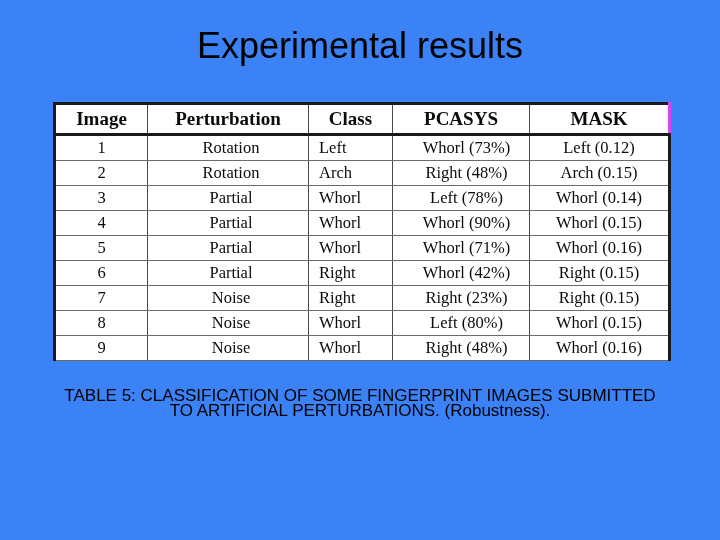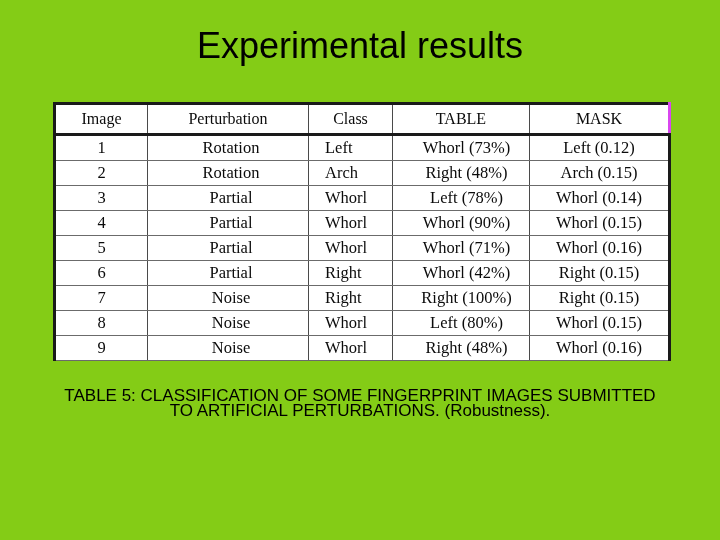--- a/index.html
+++ b/index.html
@@ -14,21 +14,21 @@
     overflow: hidden;
     position: relative;
   }
 
   #slide {
     position: absolute;
     left: 0;
     top: 0;
     width: 720px;
     height: 540px;
-    background: #84cc16;
+    background: #3b82f6;
   }
 
   #slide-title {
     position: absolute;
     left: 0;
     top: 24px;
     width: 720px;
     text-align: center;
     font-family: "Liberation Sans", sans-serif;
     font-size: 36px;
@@ -70,38 +70,38 @@
     height: 24px;
     padding: 0 6px;
     font-size: 16.5px;
     line-height: 24px;
     vertical-align: middle;
     overflow: hidden;
     white-space: nowrap;
   }
 
   table.results thead th {
-    font-weight: 400;
+    font-weight: 700;
     text-align: center;
     height: 28px;
     line-height: 28px;
-    font-size: 16px;
+    font-size: 19px;
     border-top: 3px solid #1a1a1a;
     border-bottom: 3px solid #1a1a1a;
   }
 
   table.results thead th.first { border-left: 3px solid #1a1a1a; }
   table.results thead th.last  { border-right: 3px solid #d946ef; }
 
   table.results tbody td.col-image {
     text-align: center;
     border-left: 3px solid #1a1a1a;
   }
   table.results tbody td.col-perturb { text-align: center; padding-left: 12px; }
-  table.results tbody td.col-class   { text-align: left; padding-left: 16px; }
+  table.results tbody td.col-class   { text-align: left; padding-left: 10px; }
   table.results tbody td.col-pcasys  { text-align: center; padding-left: 17px; }
   table.results tbody td.col-mask {
     text-align: center;
     border-right: 3px solid #1a1a1a;
   }
 
   table.results tbody tr.last-row td {
     border-bottom: 3px solid #1a1a1a;
   }
 
@@ -131,21 +131,21 @@
         <col class="c-perturb">
         <col class="c-class">
         <col class="c-pcasys">
         <col class="c-mask">
       </colgroup>
       <thead>
         <tr>
           <th class="first">Image</th>
           <th>Perturbation</th>
           <th>Class</th>
-          <th>TABLE</th>
+          <th>PCASYS</th>
           <th class="last">MASK</th>
         </tr>
       </thead>
       <tbody>
         <tr>
           <td class="col-image">1</td>
           <td class="col-perturb">Rotation</td>
           <td class="col-class">Left</td>
           <td class="col-pcasys">Whorl (73%)</td>
           <td class="col-mask">Left (0.12)</td>
@@ -182,21 +182,21 @@
           <td class="col-image">6</td>
           <td class="col-perturb">Partial</td>
           <td class="col-class">Right</td>
           <td class="col-pcasys">Whorl (42%)</td>
           <td class="col-mask">Right (0.15)</td>
         </tr>
         <tr>
           <td class="col-image">7</td>
           <td class="col-perturb">Noise</td>
           <td class="col-class">Right</td>
-          <td class="col-pcasys">Right (100%)</td>
+          <td class="col-pcasys">Right (23%)</td>
           <td class="col-mask">Right (0.15)</td>
         </tr>
         <tr>
           <td class="col-image">8</td>
           <td class="col-perturb">Noise</td>
           <td class="col-class">Whorl</td>
           <td class="col-pcasys">Left (80%)</td>
           <td class="col-mask">Whorl (0.15)</td>
         </tr>
         <tr>

